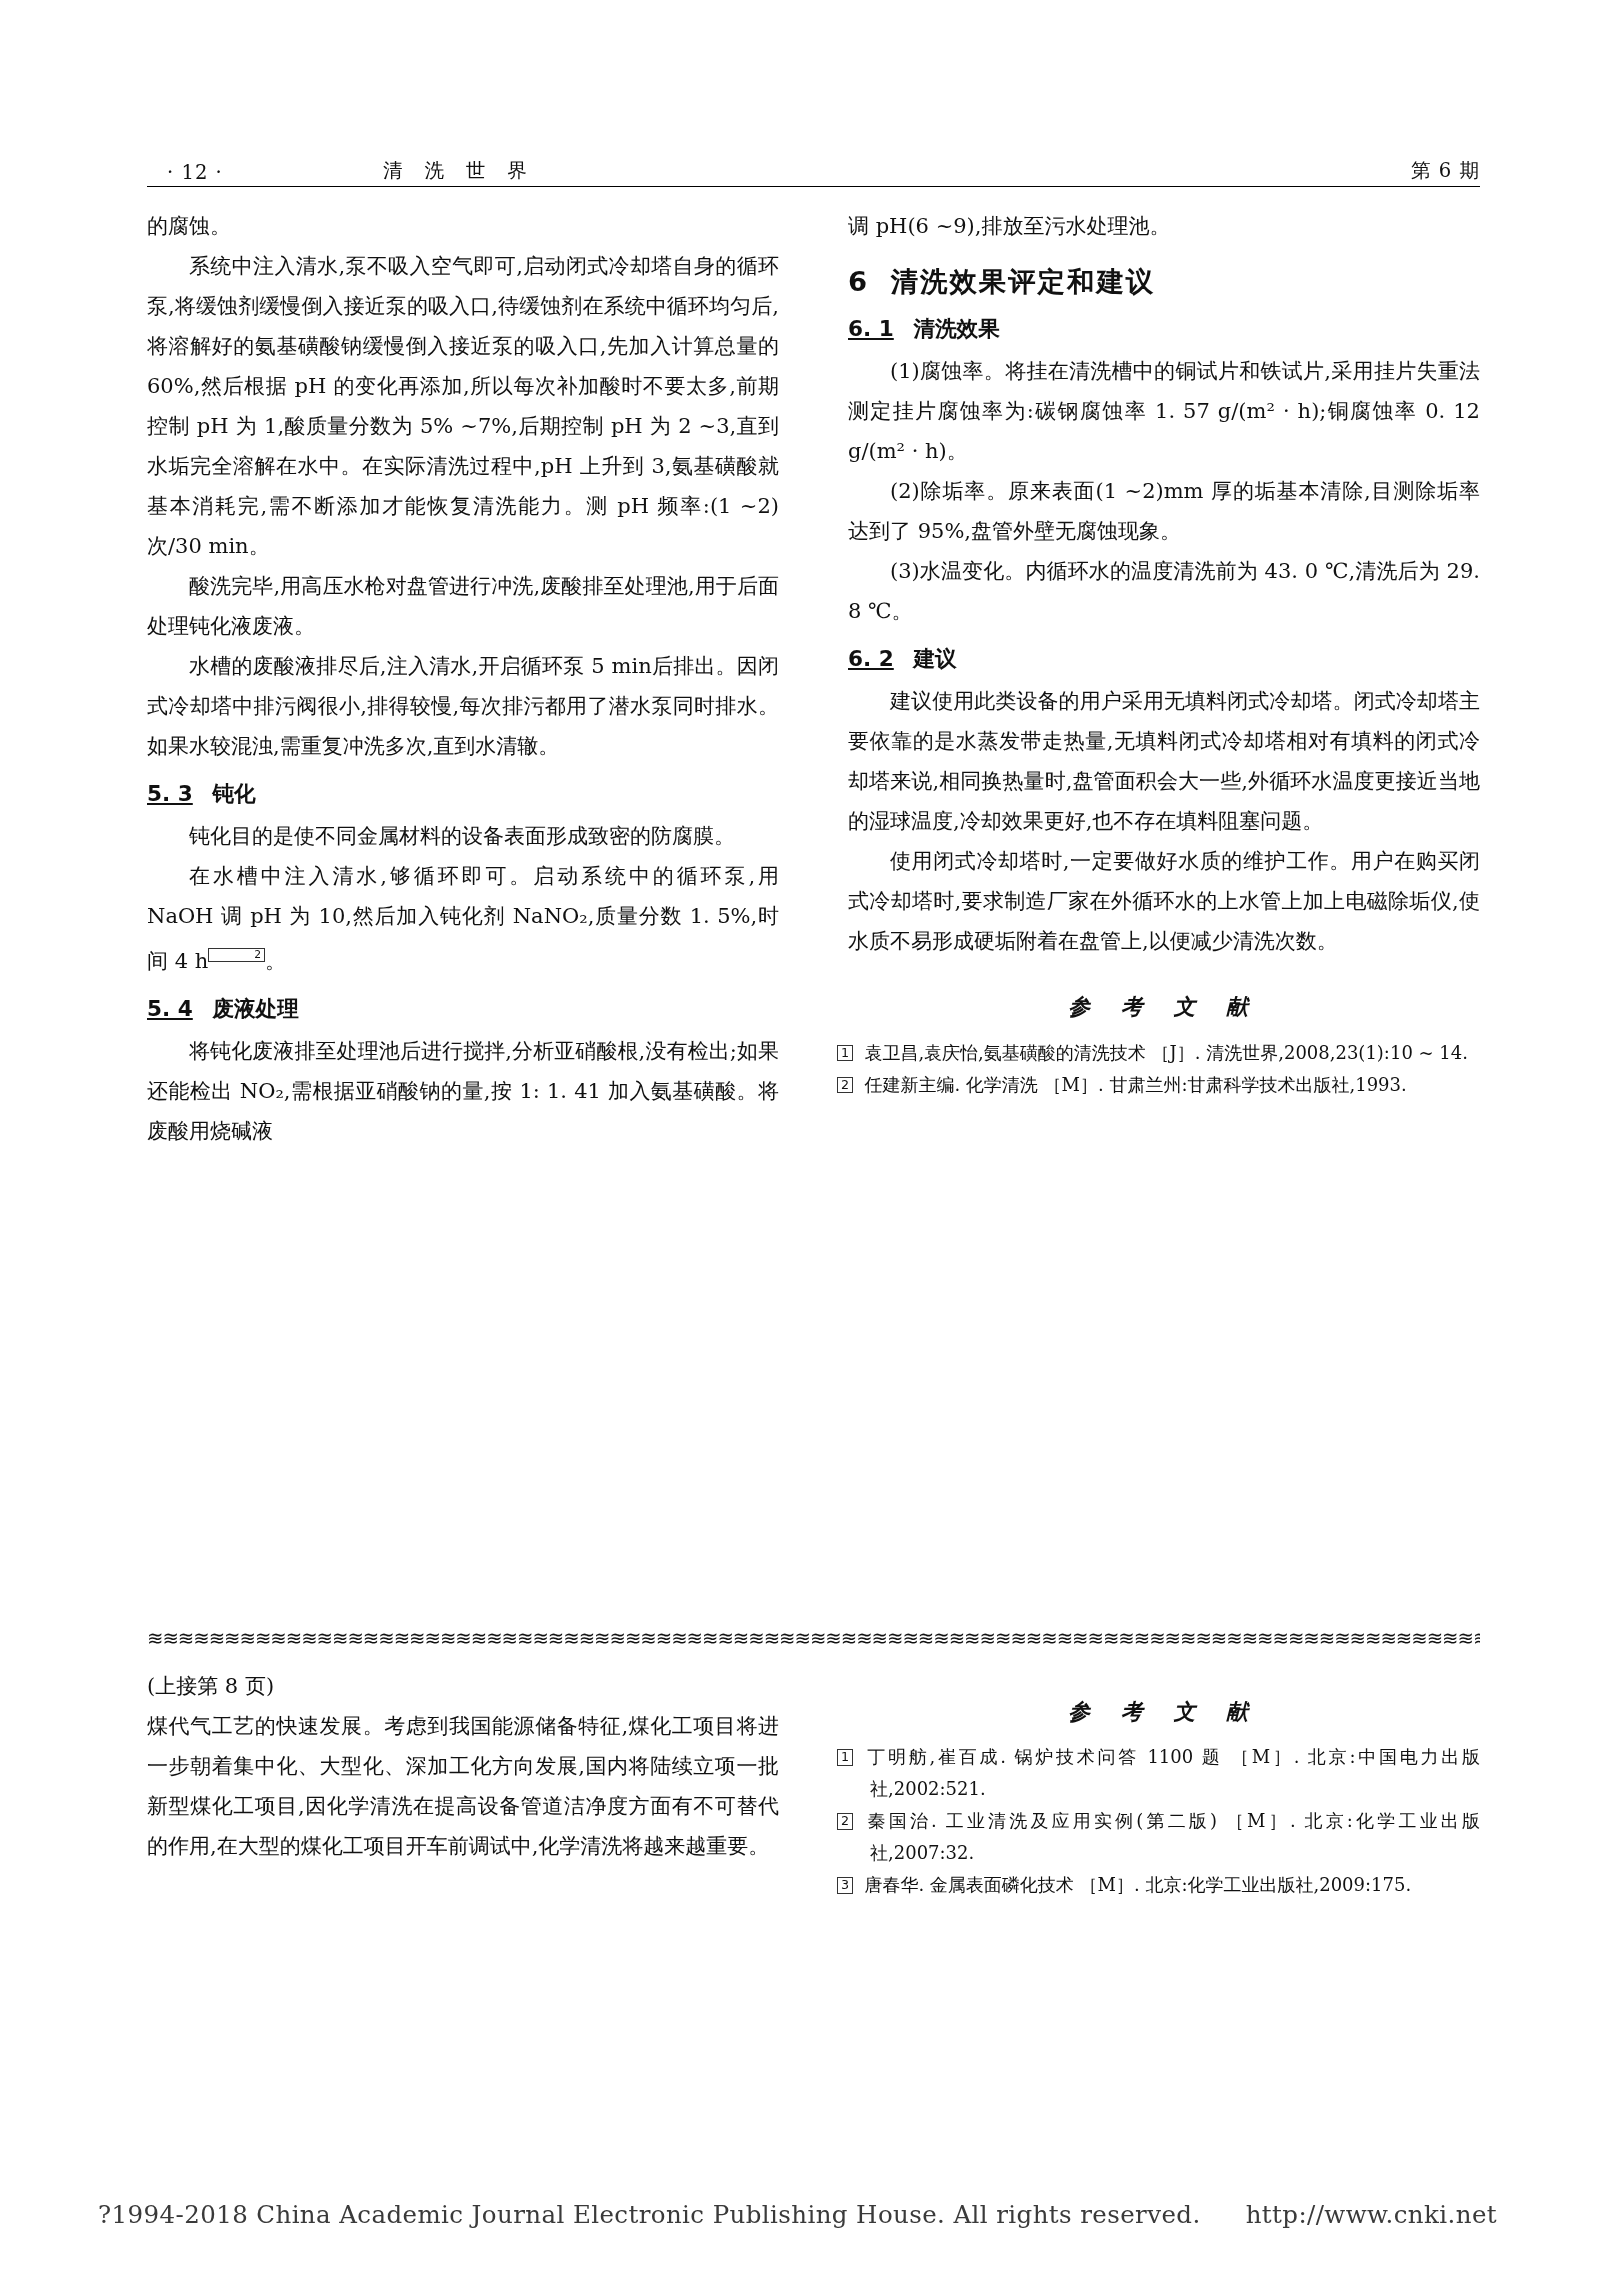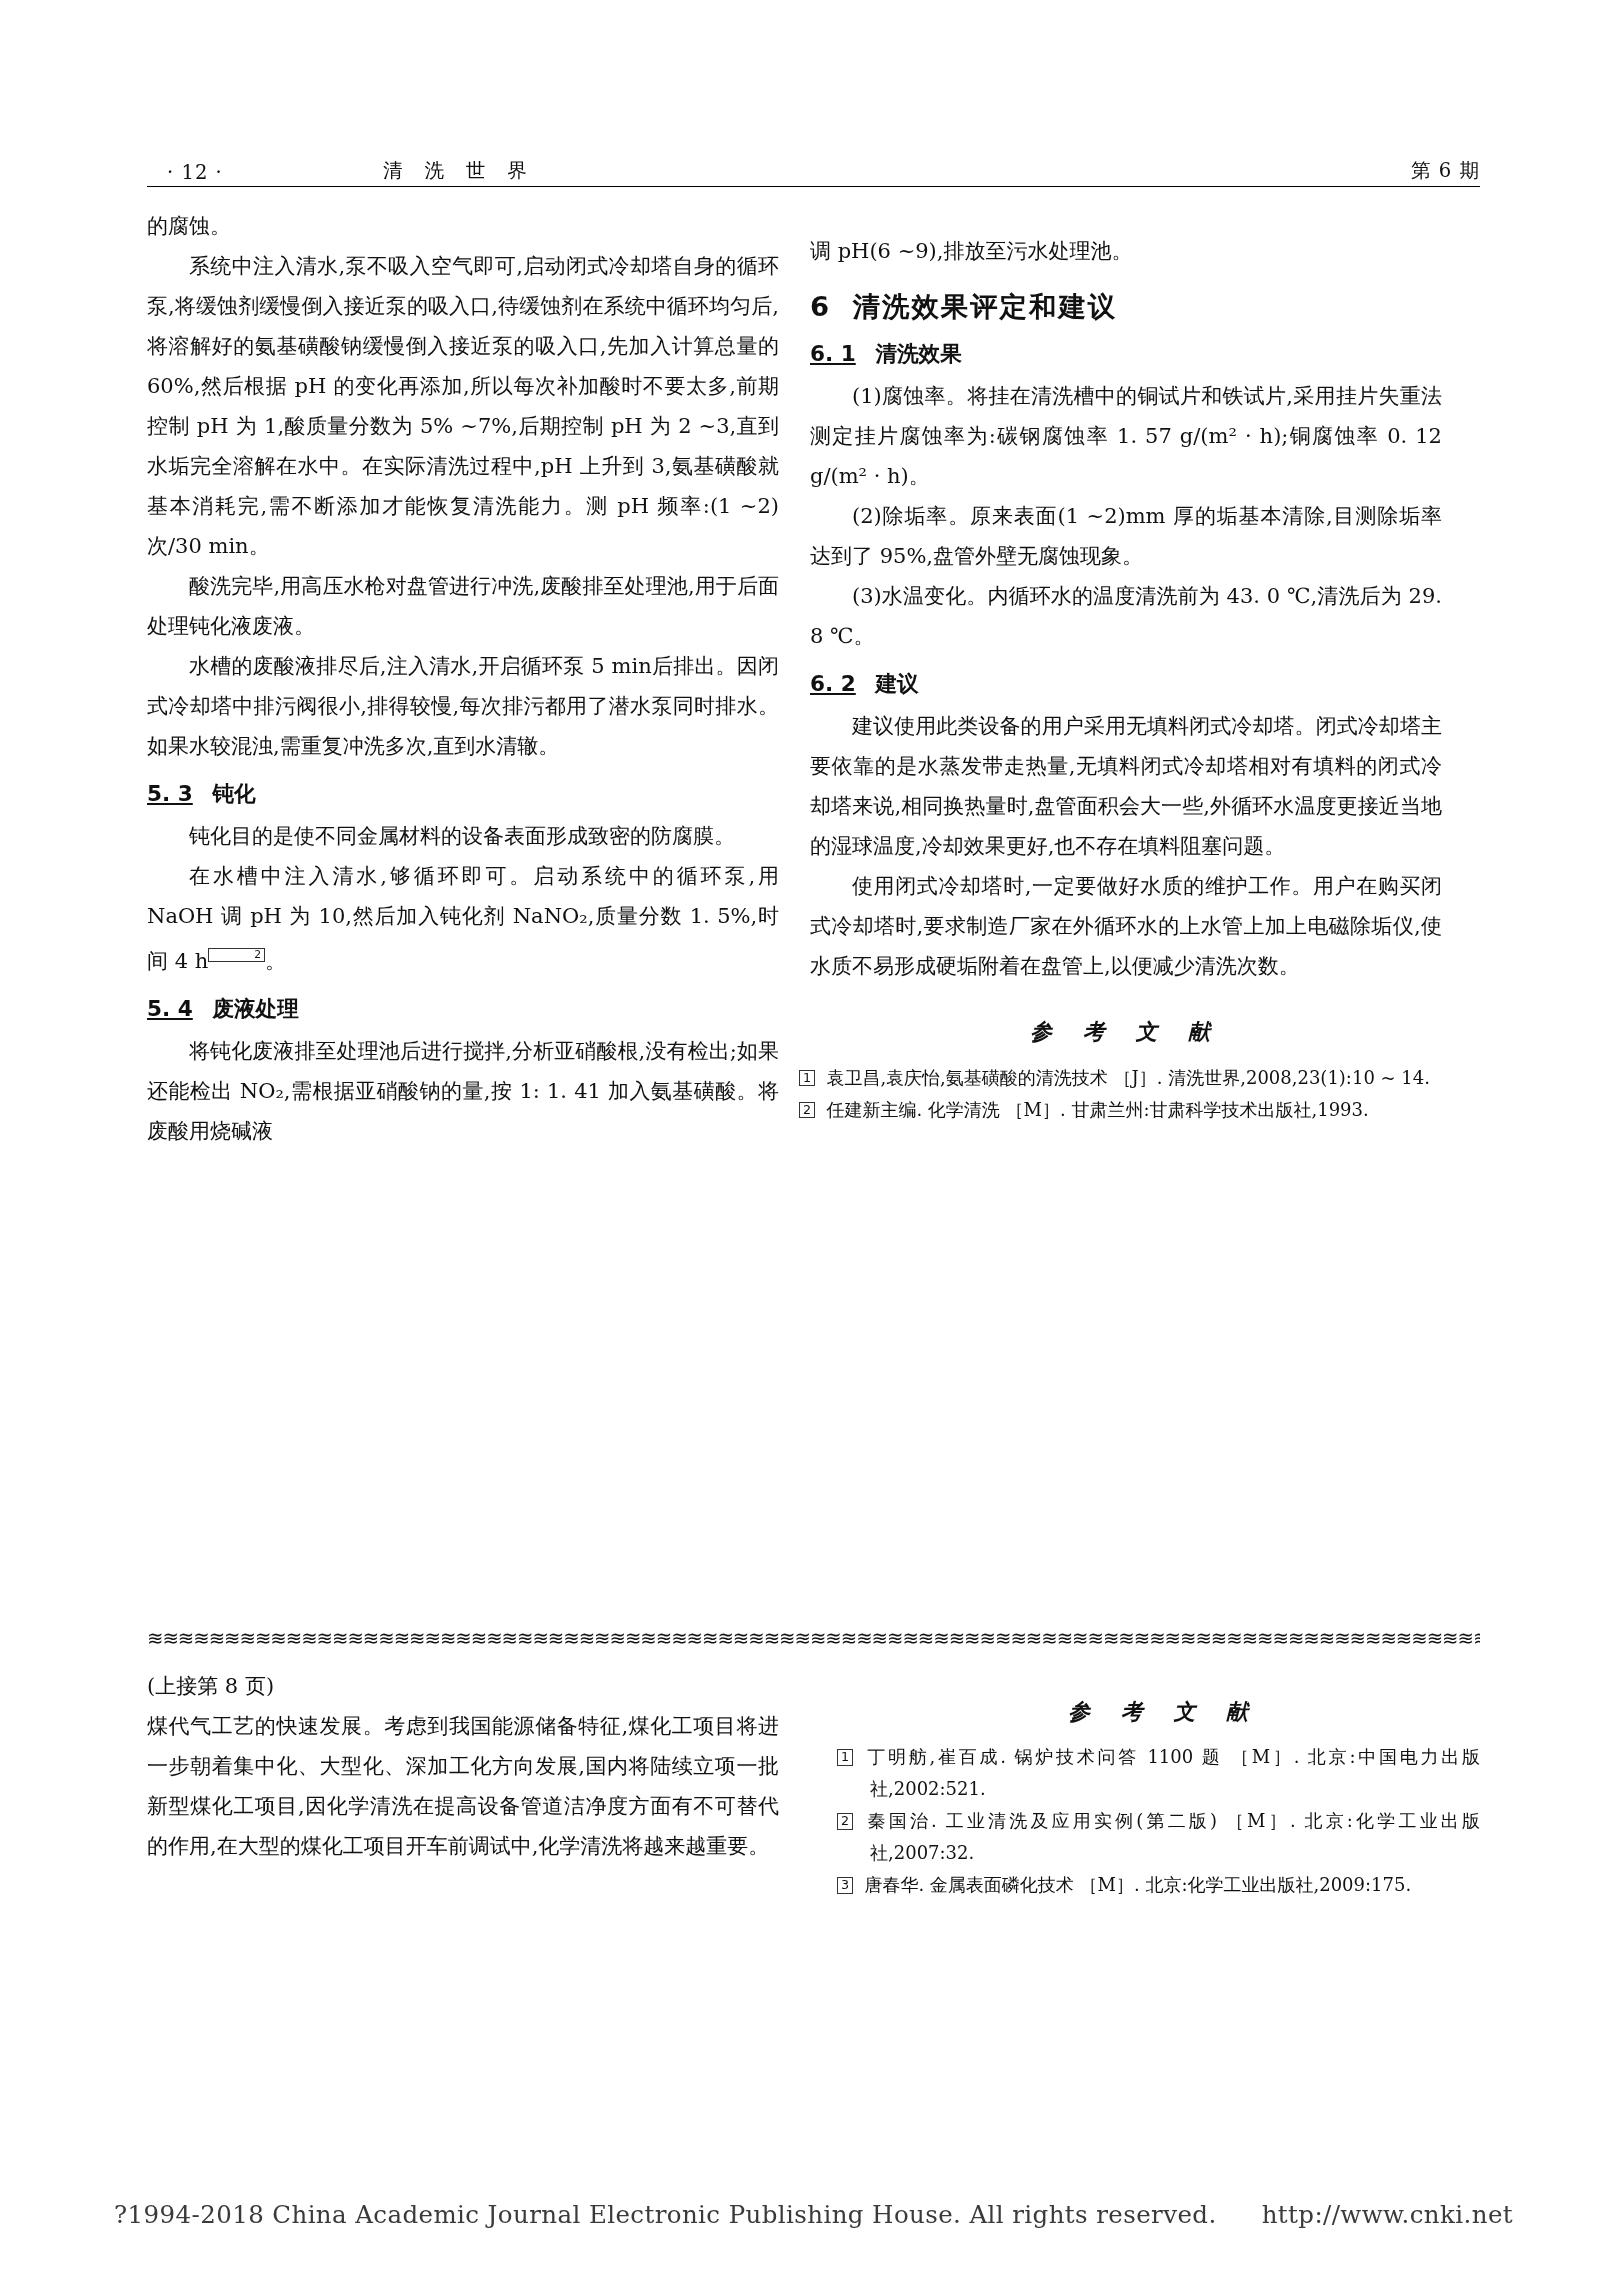--- a/index.html
+++ b/index.html
@@ -44,22 +44,21 @@
     border-top: 1.5px solid #000;
   }
 
   
   .columns {
     position: absolute;
     left: 147px;
     top: 206px;
     width: 1333px;
     display: flex;
-    gap: 31px;
-    align-items: center;
+    gap: 69px;
   }
   .col {
     width: 632px;
     font-size: 21px;
     line-height: 40px;
     text-align: justify;
   }
   .col p {
     margin: 0;
   }
@@ -152,21 +151,21 @@
     top: 1666px;
     width: 1333px;
     display: flex;
     gap: 69px;
   }
   .bottom .col { font-size: 21px; line-height: 40px; }
 
   
   .footer {
     position: absolute;
-    left: 114px;
+    left: 98px;
     top: 2200px;
     width: 1425px;
     font-family: "DejaVu Serif", "Liberation Serif", serif;
     font-size: 24.5px;
     color: #3a3a3a;
     letter-spacing: 0.4px;
   }
   .footer .url { margin-left: 45px; }
 </style>
 </head>

